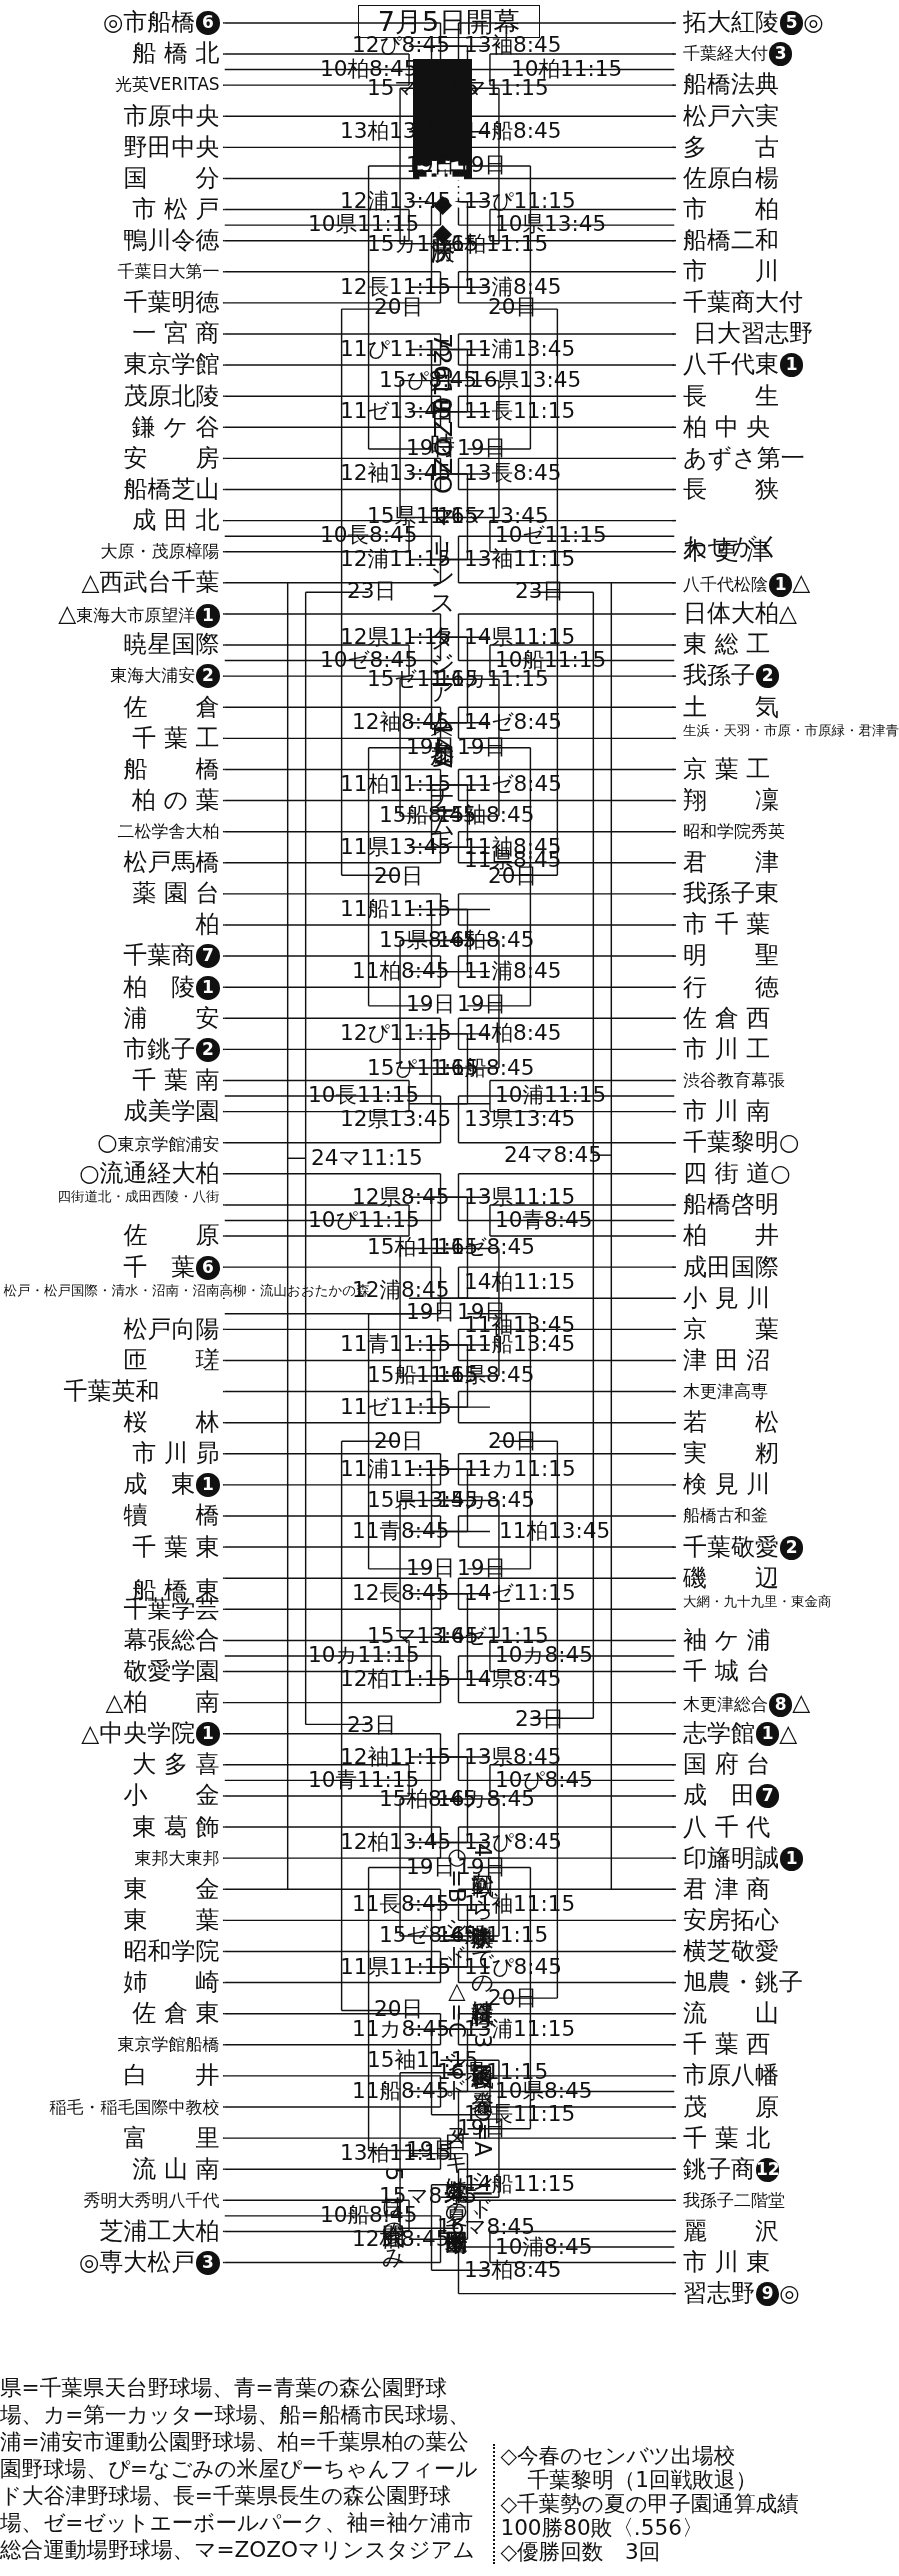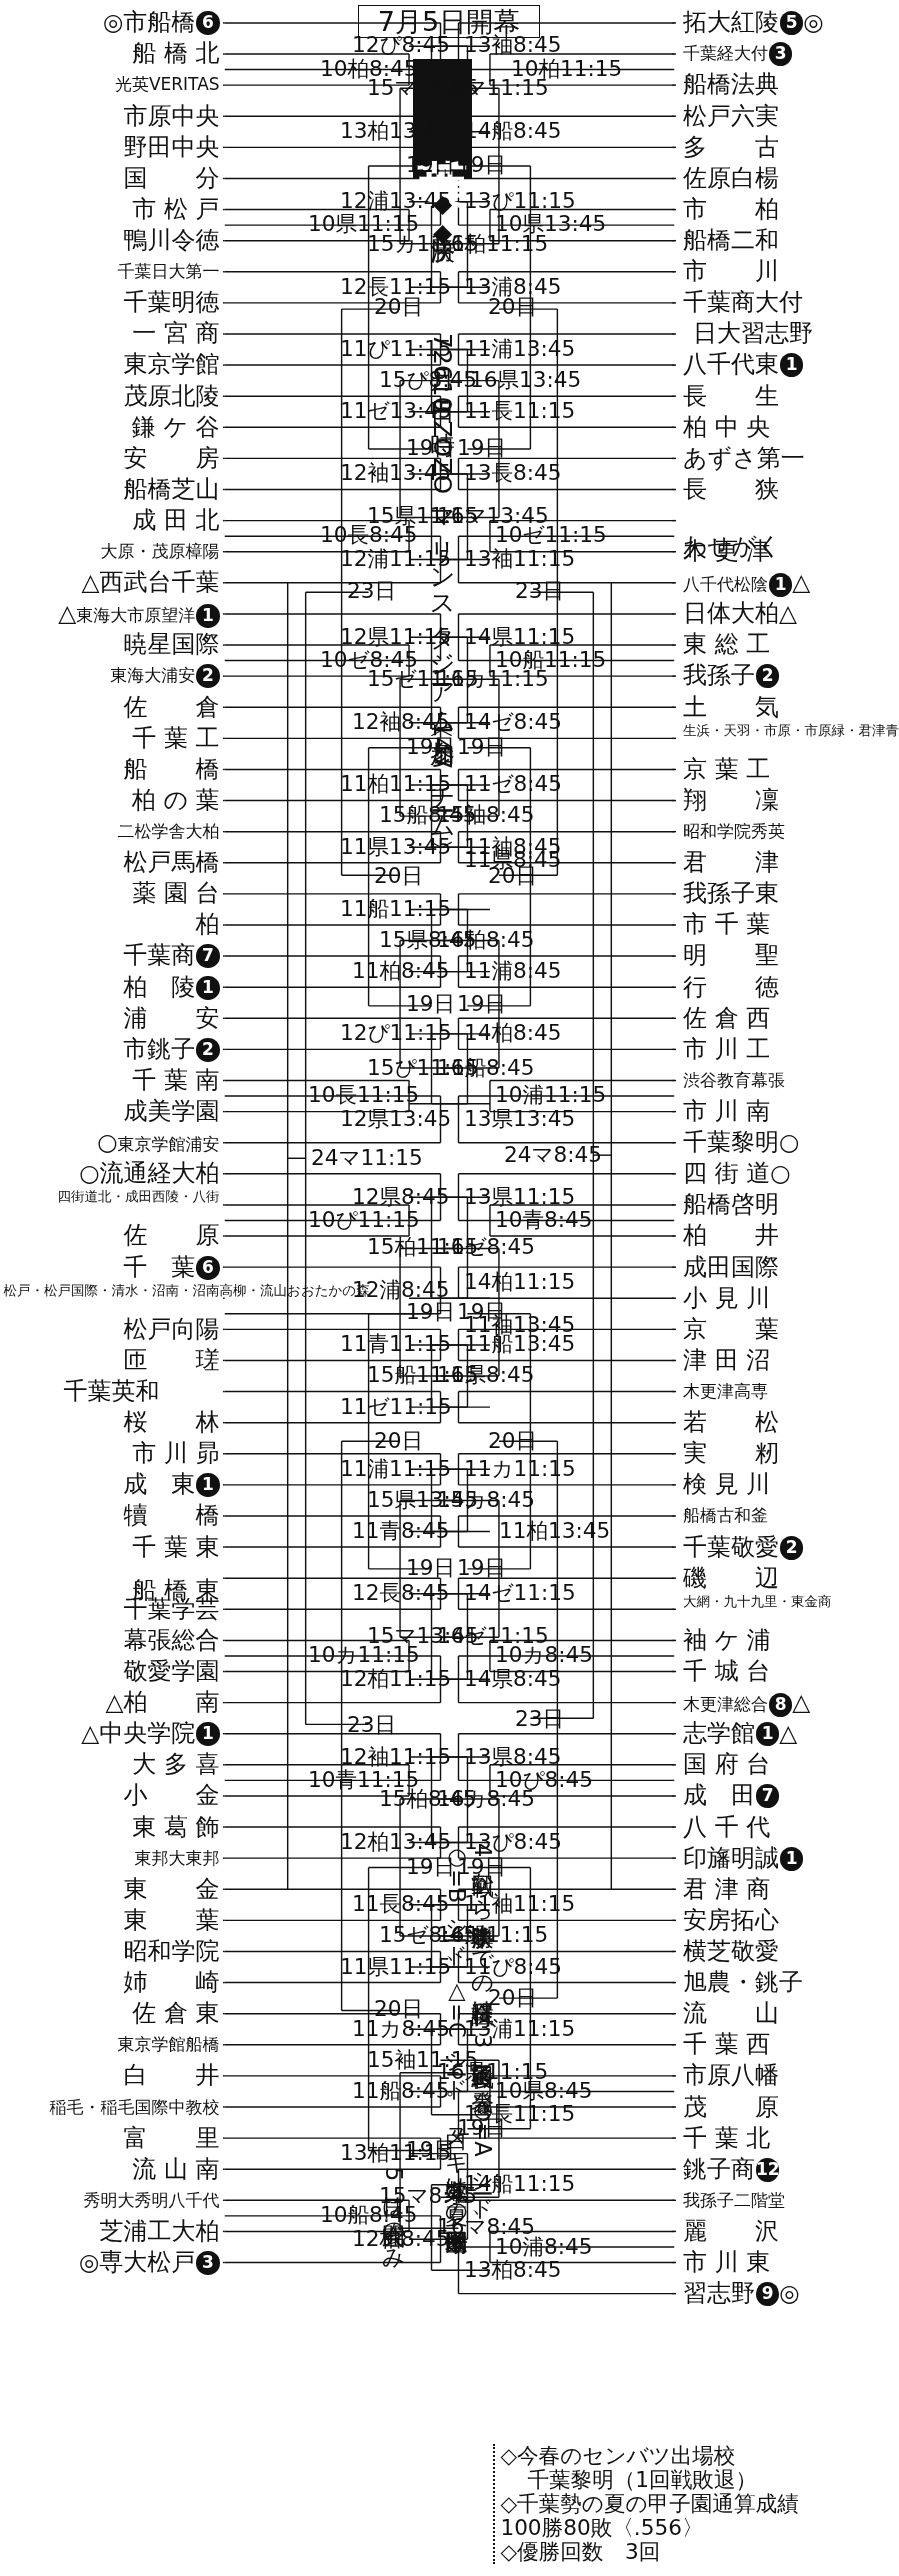--- a/index.html
+++ b/index.html
@@ -621,20 +621,21 @@
   <div id="title-box">千葉</div>
   <div class="vert" style="left:428px;top:189px;">◆決勝◆</div>
   <div class="vert" style="left:428px;top:333px;">7月26日10時 ZOZOマリンスタジアム〈参加147チーム〉</div>
 
   <div class="vert" style="left:444px;top:1843px;height:432px;font-size:22.5px;line-height:26px;white-space:normal;">4回戦から準決勝までの試合日程は、3回戦終了後に発表。◎=Aシード、○=Bシード、△=Cシード。白ヌキ丸数字は夏の甲子園出場回数</div>
   <div class="vert" style="left:379px;top:2167px;font-size:22.5px;">5日は開会式のみ</div>
 
   <div id="left-col"></div>
   <div id="right-col"></div>
 
+  <div id="notes">県=千葉県天台野球場、青=青葉の森公園野球場、カ=第一カッター球場、船=船橋市民球場、浦=浦安市運動公園野球場、柏=千葉県柏の葉公園野球場、ぴ=なごみの米屋ぴーちゃんフィールド大谷津野球場、長=千葉県長生の森公園野球場、ゼ=ゼットエーボールパーク、袖=袖ケ浦市総合運動場野球場、マ=ZOZOマリンスタジアム</div>
   <div id="info">
     <div>◇今春のセンバツ出場校</div>
     <div style="padding-left:27px">千葉黎明（1回戦敗退）</div>
     <div>◇千葉勢の夏の甲子園通算成績</div>
     <div>100勝80敗〈.556〉</div>
     <div>◇優勝回数　3回</div>
   </div>
 <div class="team left" style="top: 7.2px;"><span class="mark">◎</span><span>市船橋</span><span class="badge">6</span></div>
     <div class="team left" style="top: 38px;"><span>船 橋 北</span></div>
     <div class="team left small" style="top: 69px;"><span>光英VERITAS</span></div>

